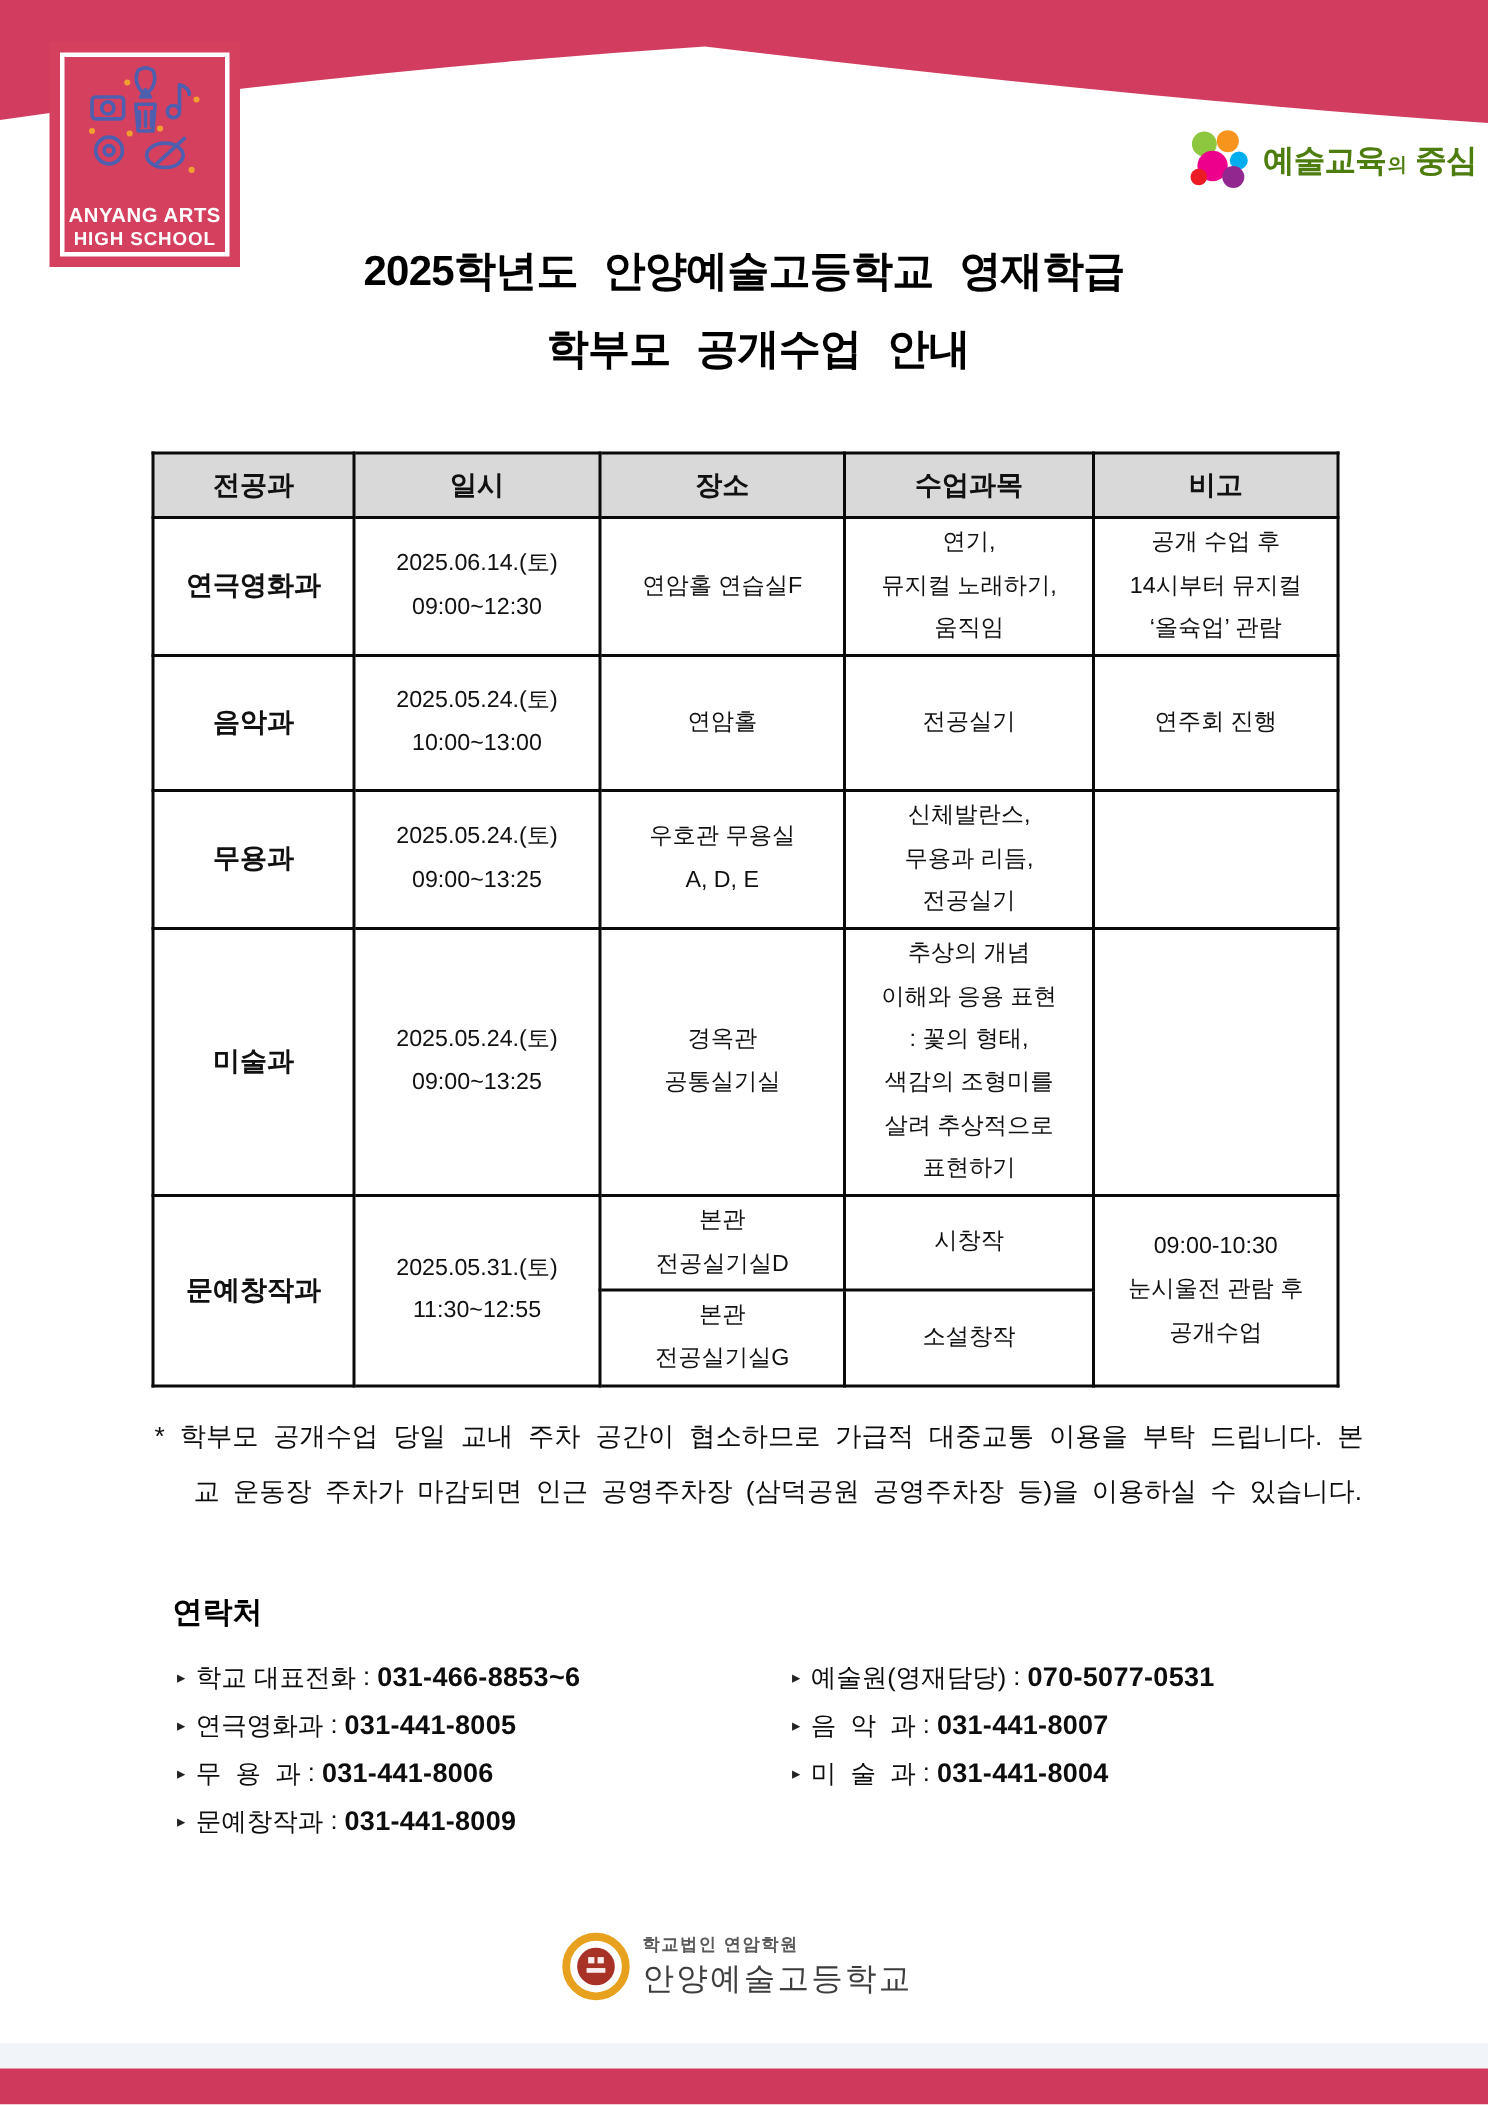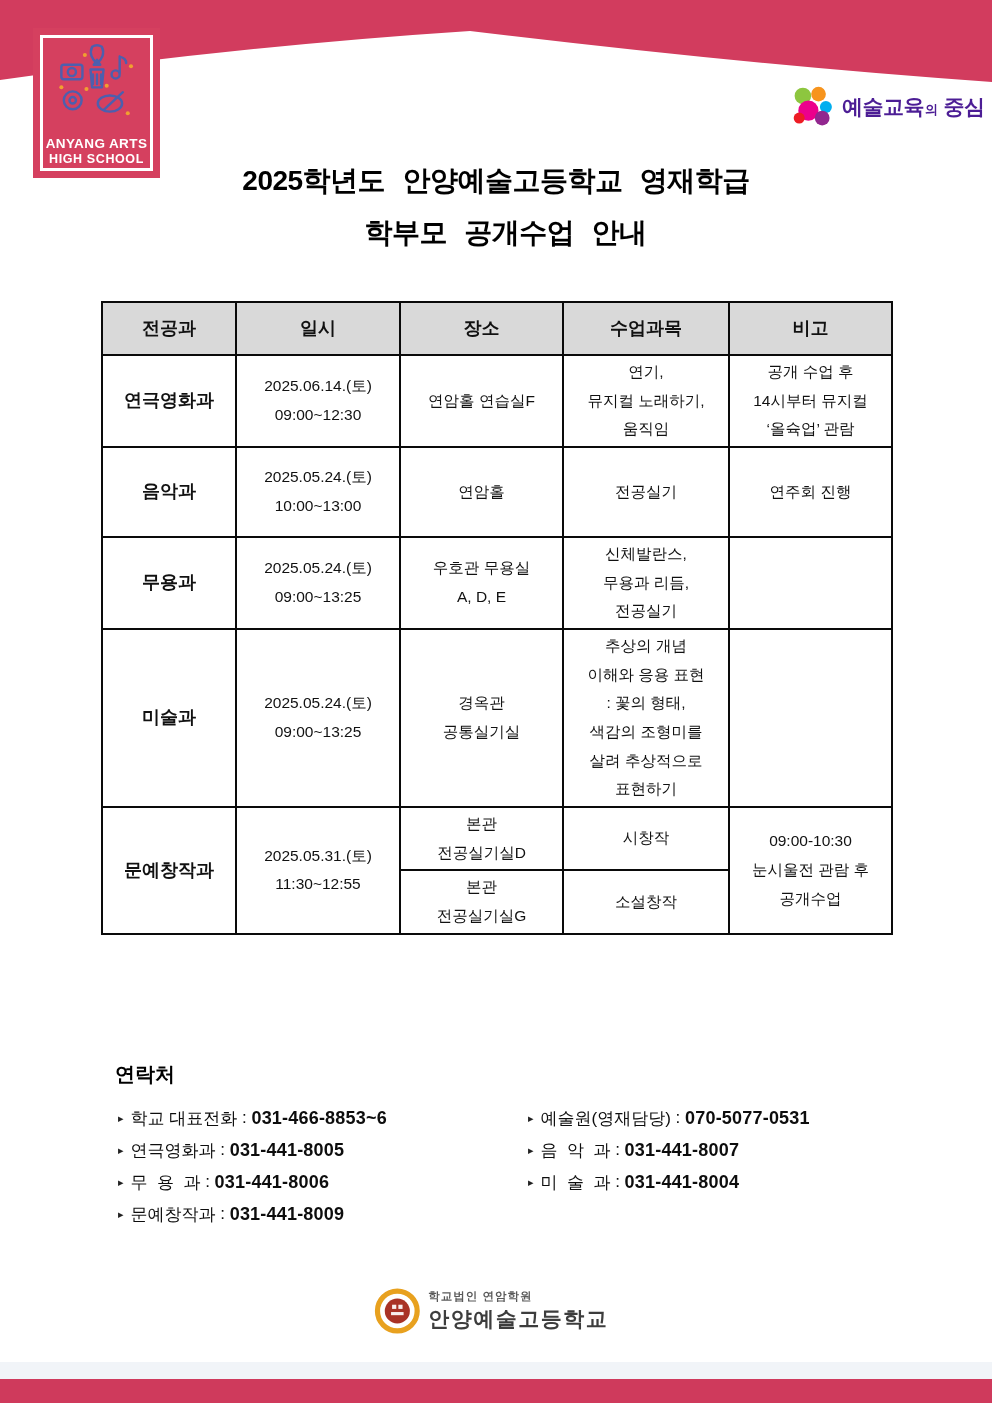--- a/index.html
+++ b/index.html
@@ -21,40 +21,40 @@
     width:100%; height:100%; border:3px solid #ffffff;
     display:flex; flex-direction:column; align-items:center; justify-content:flex-start;
   }
   .badge-doodles { margin-top:4px; }
   .badge-text { text-align:center; color:#ffffff; font-weight:bold; line-height:1.25; margin-top:19px; }
   .badge-text .l1 { font-size:13.5px; letter-spacing:.4px; }
   .badge-text .l2 { font-size:12.5px; letter-spacing:.6px; }
 
   
   .artedu { position:absolute; top:84px; left:790px; display:flex; align-items:center; z-index:3; }
-  .artedu-text { margin-left:6px; color:#4c1d95; font-weight:bold; white-space:nowrap; }
+  .artedu-text { margin-left:6px; color:#4d7c0f; font-weight:bold; white-space:nowrap; }
   .artedu-text .big { font-size:21px; letter-spacing:-0.5px; }
   .artedu-text .small { font-size:13px; font-weight:bold; margin:0 1px; }
 
   
   .title1, .title2 {
     position:absolute; left:0; width:992px; text-align:center;
     font-weight:bold; color:#000; font-size:28px; word-spacing:10px; letter-spacing:-0.5px;
   }
   .title1 { top:162px; }
   .title2 { top:214px;padding-left:19px; }
 
   
   .schedule { position:absolute; top:301px; left:101px; }
   table { border-collapse:collapse; table-layout:fixed; }
   th, td {
     border:2px solid #0a0a0a; text-align:center; vertical-align:middle;
     font-size:15.5px; line-height:1.85; white-space:pre-line; padding:2px 4px;
   }
-  th { background:#d9d9d9; font-size:18px; font-weight:bold; height:53px; line-height:1.2; }
+  th { background:#d9d9d9; font-size:18px; font-weight:bold; height:43px; line-height:1.2; }
   td.dept { font-weight:bold; font-size:18px; white-space:nowrap; }
   tr.r1 > td { height:92px; }
   tr.r2 > td { height:90px; }
   tr.r3 > td { height:90px; }
   tr.r4 > td { height:176px; }
   tr.r5a > td { height:61px; }
   tr.r5b > td { height:62px; }
   col.c0 { width:134px; } col.c1 { width:164px; } col.c2 { width:163px; }
   col.c3 { width:166px; } col.c4 { width:163px; }
 
@@ -76,21 +76,21 @@
   .c-sep { white-space:pre; }
   .c-number { font-weight:bold; font-size:18px; letter-spacing:.2px; }
 
   
   .footer-logo {
     position:absolute; top:1288px; left:50%; transform:translateX(-52%);
     display:flex; align-items:center;
   }
   .footer-logo-text { margin-left:8px; }
   .fl-top { font-size:11.5px; font-weight:bold; color:#5a5a5a; letter-spacing:1px; }
-  .fl-bottom { font-size:21px; font-weight:bold; color:#3d3d3d; letter-spacing:1.5px; margin-top:1px;text-align:right; }
+  .fl-bottom { font-size:21px; font-weight:normal; color:#3d3d3d; letter-spacing:1.5px; margin-top:1px;text-align:right; }
 
   
   .band-light { position:absolute; top:1362px; left:0; width:992px; height:17px; background:#f1f4f8; }
   .band-red   { position:absolute; top:1379px; left:0; width:992px; height:24px; background:#cf3a5c; }
 </style>
 </head>
 <body>
 
 <div class="page">
 
@@ -228,20 +228,21 @@
       </tr>
       <tr class="r5b">
         <td>본관
 전공실기실G</td>
         <td>소설창작</td>
       </tr>
     </tbody>
       </table>
   </div>
 
+  <p class="note"><span>*</span> <span>학부모 공개수업 당일 교내 주차 공간이 협소하므로 가급적 대중교통 이용을 부탁 드립니다. 본교 운동장 주차가 마감되면 인근 공영주차장 (삼덕공원 공영주차장 등)을 이용하실 수 있습니다.</span></p>
 
   <div class="contact-title">연락처</div>
 
   <div class="contact-col left">
     <div class="contact-item">
       <span class="c-bullet">▸</span>
         <span class="c-label">학교 대표전화</span>
         <span class="c-sep"> : </span>
         <span class="c-number">031-466-8853~6</span>
     </div>

